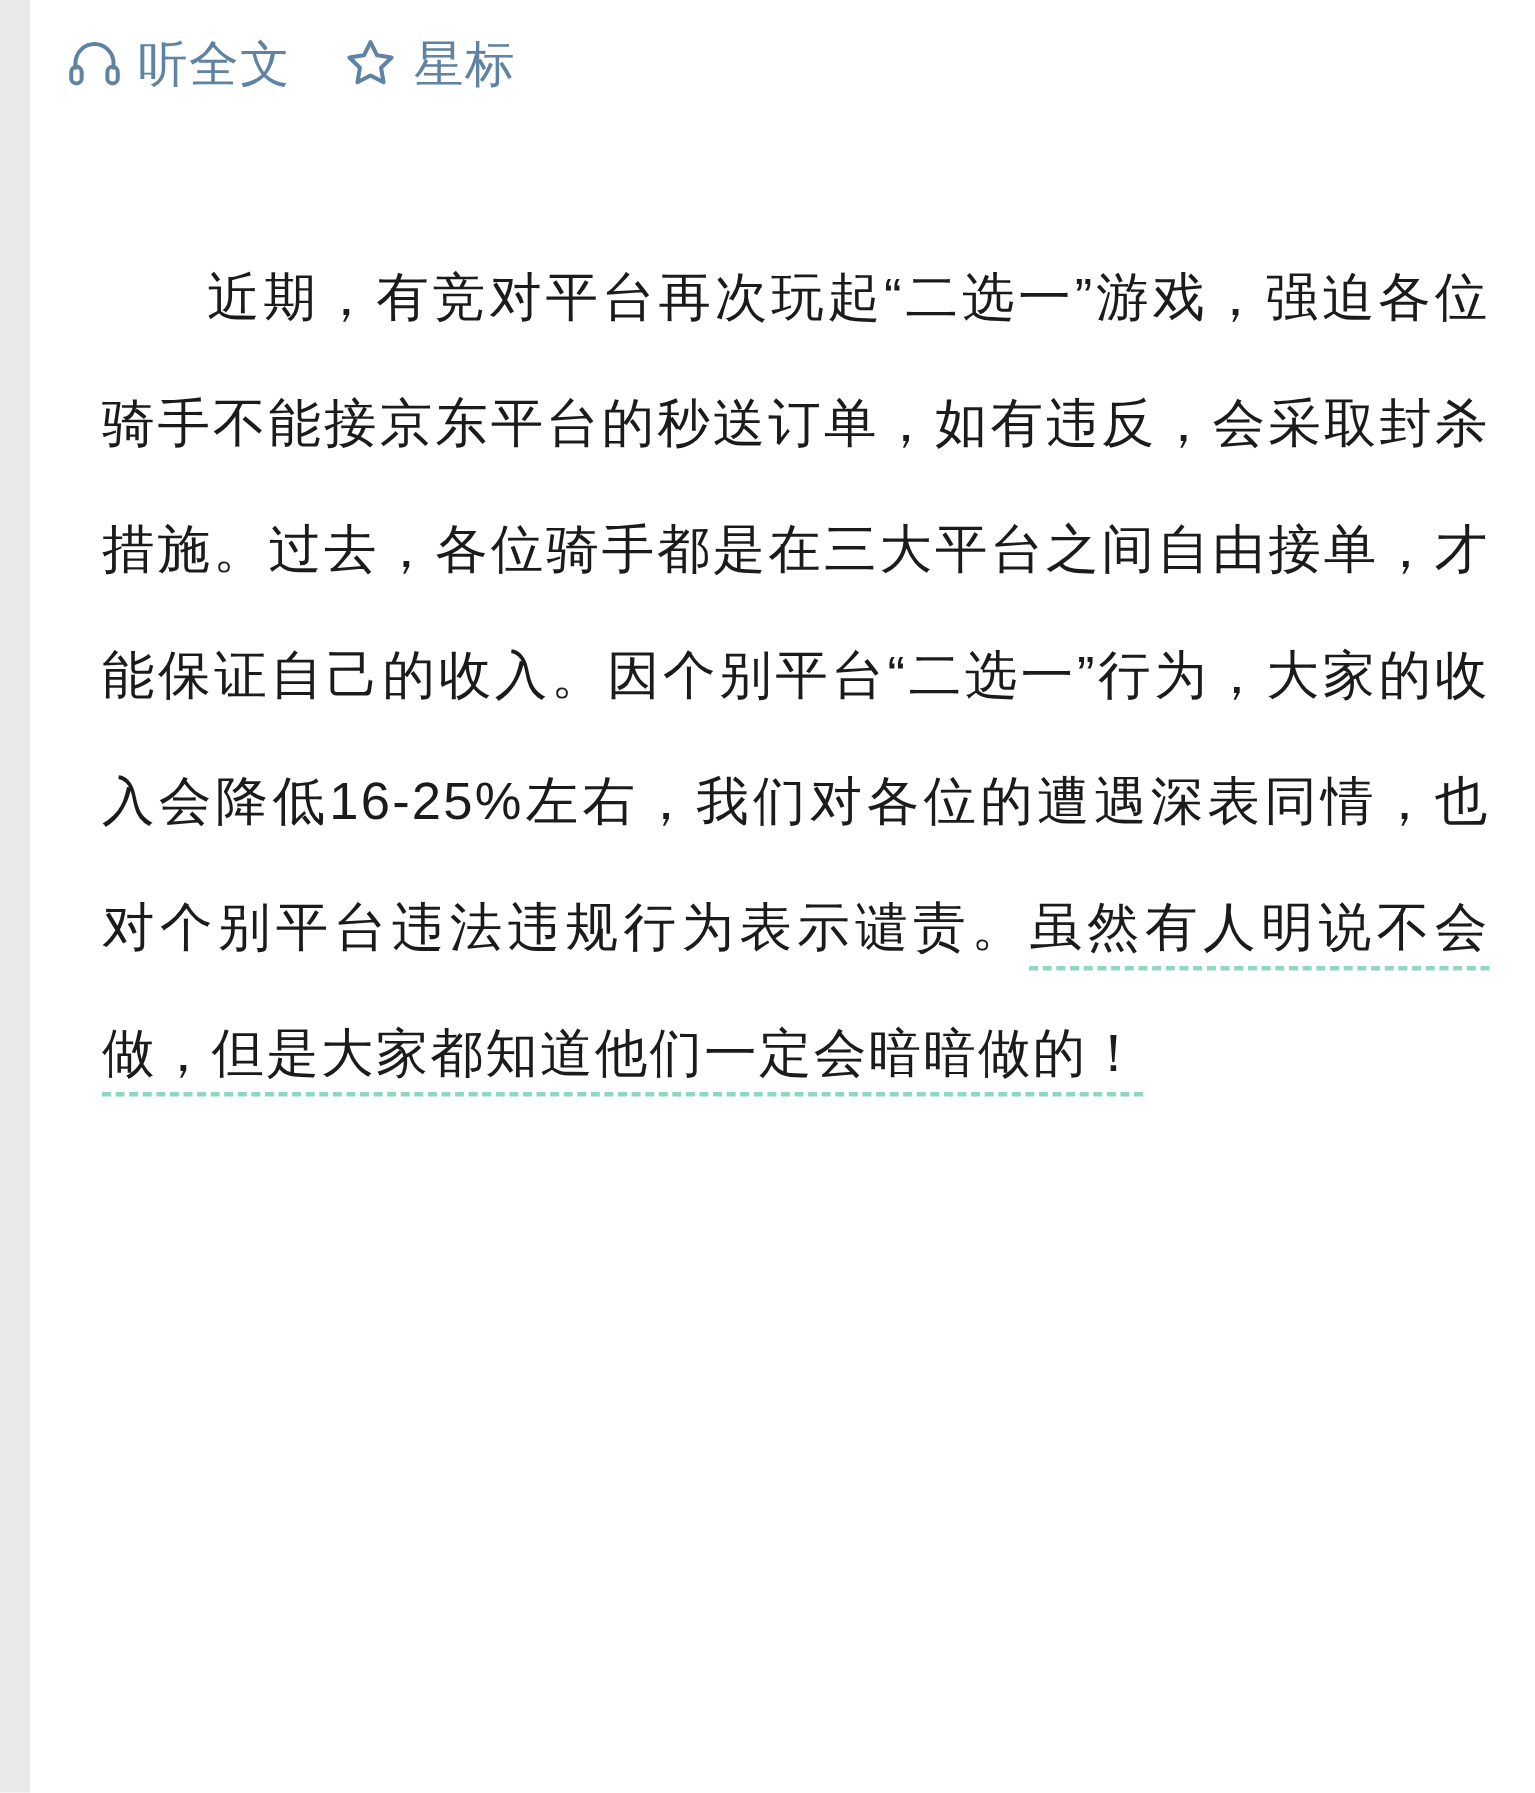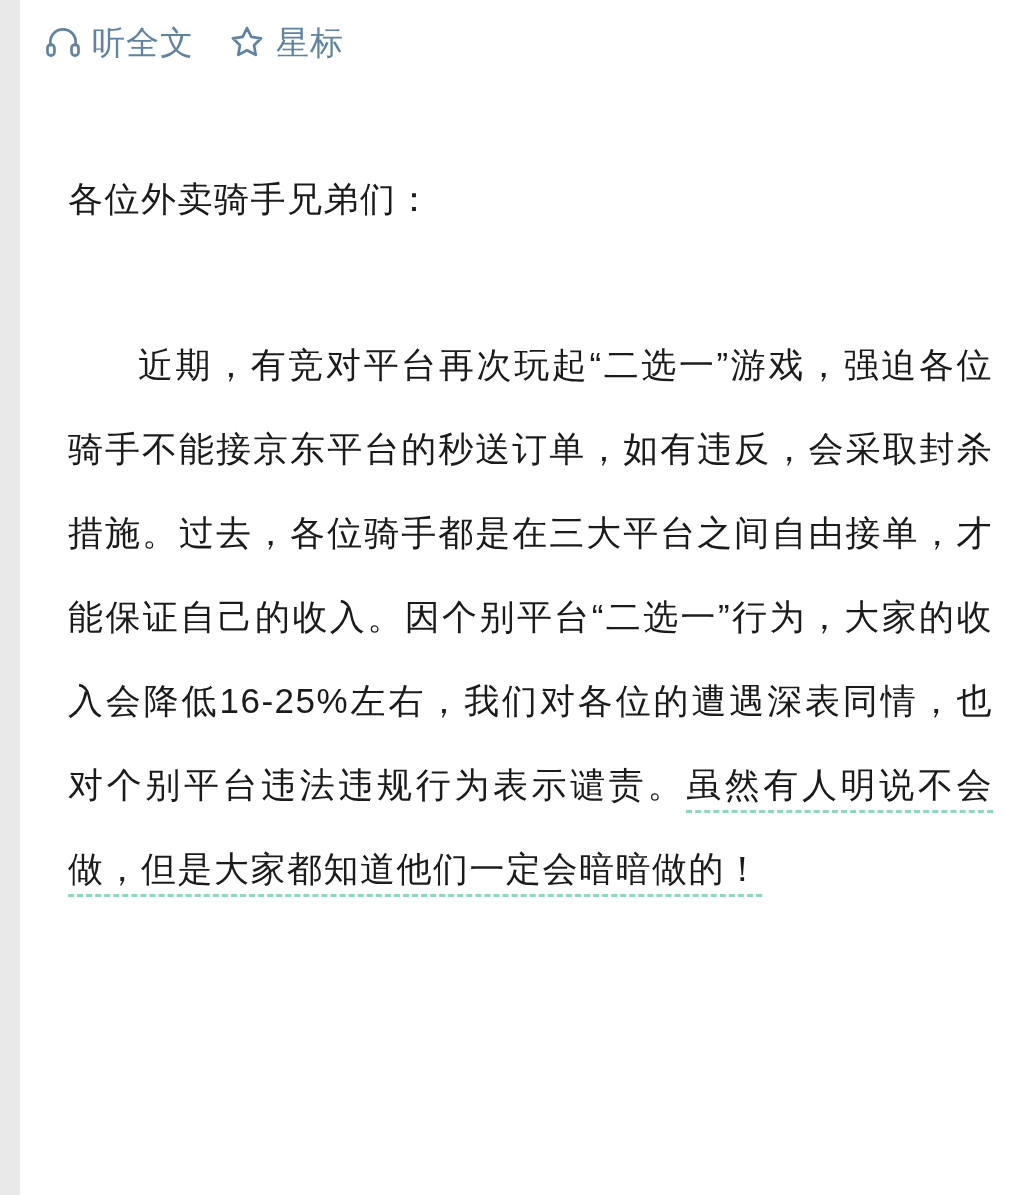--- a/index.html
+++ b/index.html
@@ -111,20 +111,19 @@
         <svg class="icon-svg" width="38" height="38" viewBox="0 0 24 24" fill="none" stroke="#5f83a2" stroke-width="1.7" stroke-linecap="round" stroke-linejoin="round">
           <path d="M12 3.2l2.75 5.57 6.15.9-4.45 4.34 1.05 6.12L12 17.25l-5.5 2.88 1.05-6.12L3.1 9.67l6.15-.9z"></path>
         </svg>
       </span>
       <span class="label">星标</span>
     </div>
 
   </div>
 
   <div class="article">
-    <p class="para greeting">各位外卖骑手兄弟们：</p>
     <p class="para indent">
       <span>近期，有竞对平台再次玩起“二选一”游戏，强迫各位骑手不能接京东平台的秒送订单，如有违反，会采取封杀措施。过去，各位骑手都是在三大平台之间自由接单，才能保证自己的收入。因个别平台“二选一”行为，大家的收入会降低16-25%左右，我们对各位的遭遇深表同情，也对个别平台违法违规行为表示谴责。</span><span class="uline">虽然有人明说不会做，但是大家都知道他们一定会暗暗做的！</span>
     </p>
     <div class="tail"></div>
   </div>
 
 </div>
 
 </body></html>

